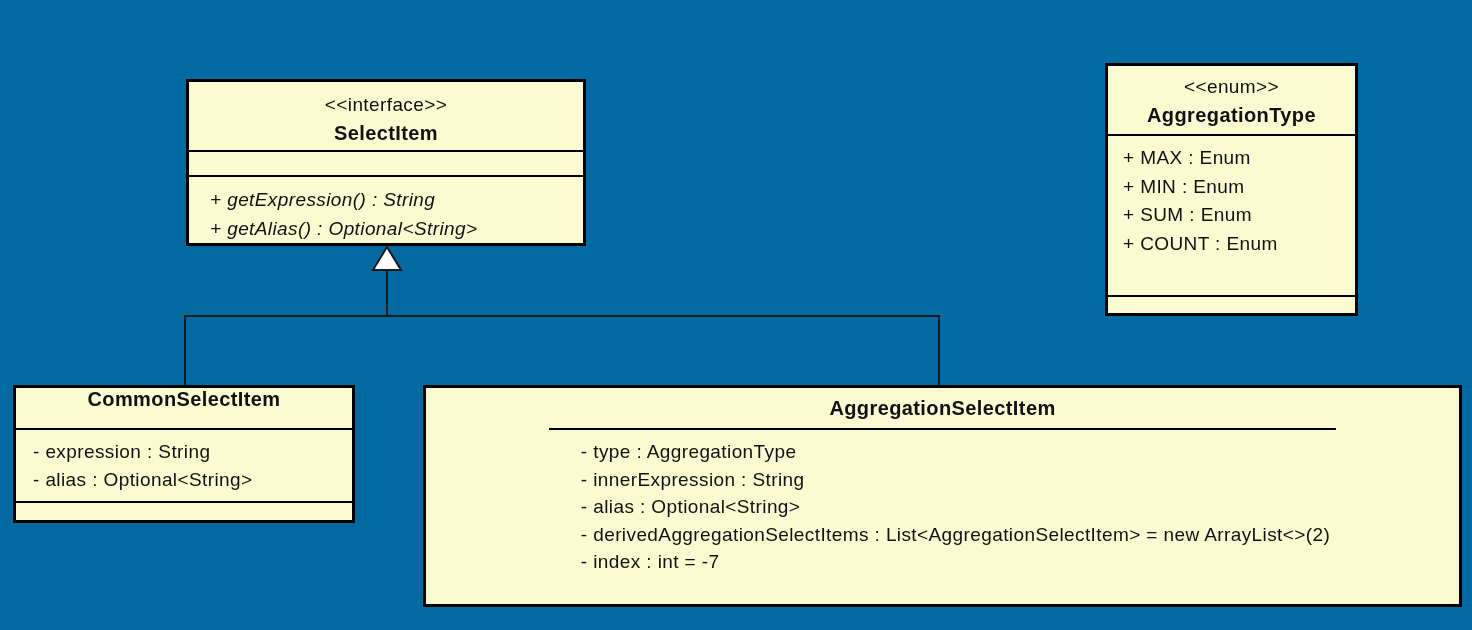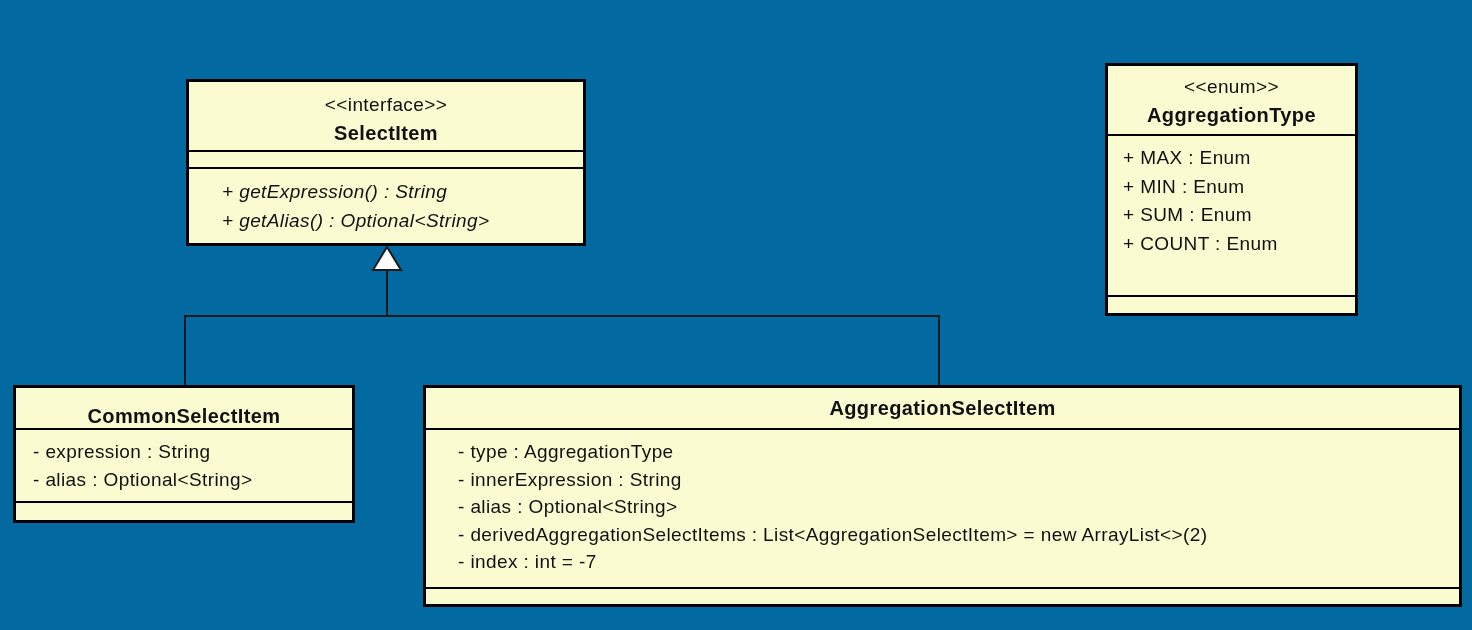--- a/index.html
+++ b/index.html
@@ -33,37 +33,37 @@
   .members {
     font-size: 19px;
     letter-spacing: 0.4px;
   }
   .member { white-space: nowrap; }
 
   
   #box-selectitem { left: 186px; top: 79px; width: 400px; height: 167px; }
   #box-selectitem .title { height: 68px; padding-top: 9px; line-height: 28px; }
   #box-selectitem .attrs { height: 17px; }
-  #box-selectitem .methods { flex: 1; padding: 8px 6px 0 33px; line-height: 29px; font-style: italic; }
+  #box-selectitem .methods { flex: 1; padding: 8px 6px 0 21px; line-height: 29px; font-style: italic; margin-top: 8px; }
 
   
   #box-aggregationtype { left: 1105px; top: 63px; width: 253px; height: 253px; }
   #box-aggregationtype .title { height: 68px; padding-top: 7px; line-height: 28px; }
   #box-aggregationtype .attrs { height: 161px; padding: 8px 6px 0 15px; line-height: 28.5px; }
   #box-aggregationtype .attrs .member { }
   #box-aggregationtype .methods { flex: 1; }
 
   
   #box-commonselectitem { left: 13px; top: 385px; width: 342px; height: 138px; }
-  #box-commonselectitem .title { height: 40px; display: flex; align-items: flex-end; justify-content: center; }
+  #box-commonselectitem .title { height: 40px; display: flex; align-items: flex-start; justify-content: center; }
   #box-commonselectitem .attrs { height: 73px; padding: 8px 0 0 17px; line-height: 28px; }
   #box-commonselectitem .methods { flex: 1; }
 
   
-  #box-aggregationselectitem { left: 423px; top: 385px; width: 1039px; height: 222px; }
+  #box-aggregationselectitem { left: 423px; top: 385px; width: 1039px; height: 222px; align-items: center; }
   #box-aggregationselectitem .title { height: 40px; display: flex; align-items: center; justify-content: center; }
   #box-aggregationselectitem .attrs { height: 159px; padding: 8px 6px 0 32px; line-height: 27.6px; }
   #box-aggregationselectitem .methods { flex: 1; }
 
   
   .edge { position: absolute; background: #1a1a1a; }
   #edge-stub      { left: 386px; top: 270px; width: 2px;   height: 47px; }
   #edge-hbar      { left: 184px; top: 315px; width: 756px; height: 2px;  }
   #edge-left-leg  { left: 184px; top: 315px; width: 2px;   height: 70px; }
   #edge-right-leg { left: 938px; top: 315px; width: 2px;   height: 70px; }

